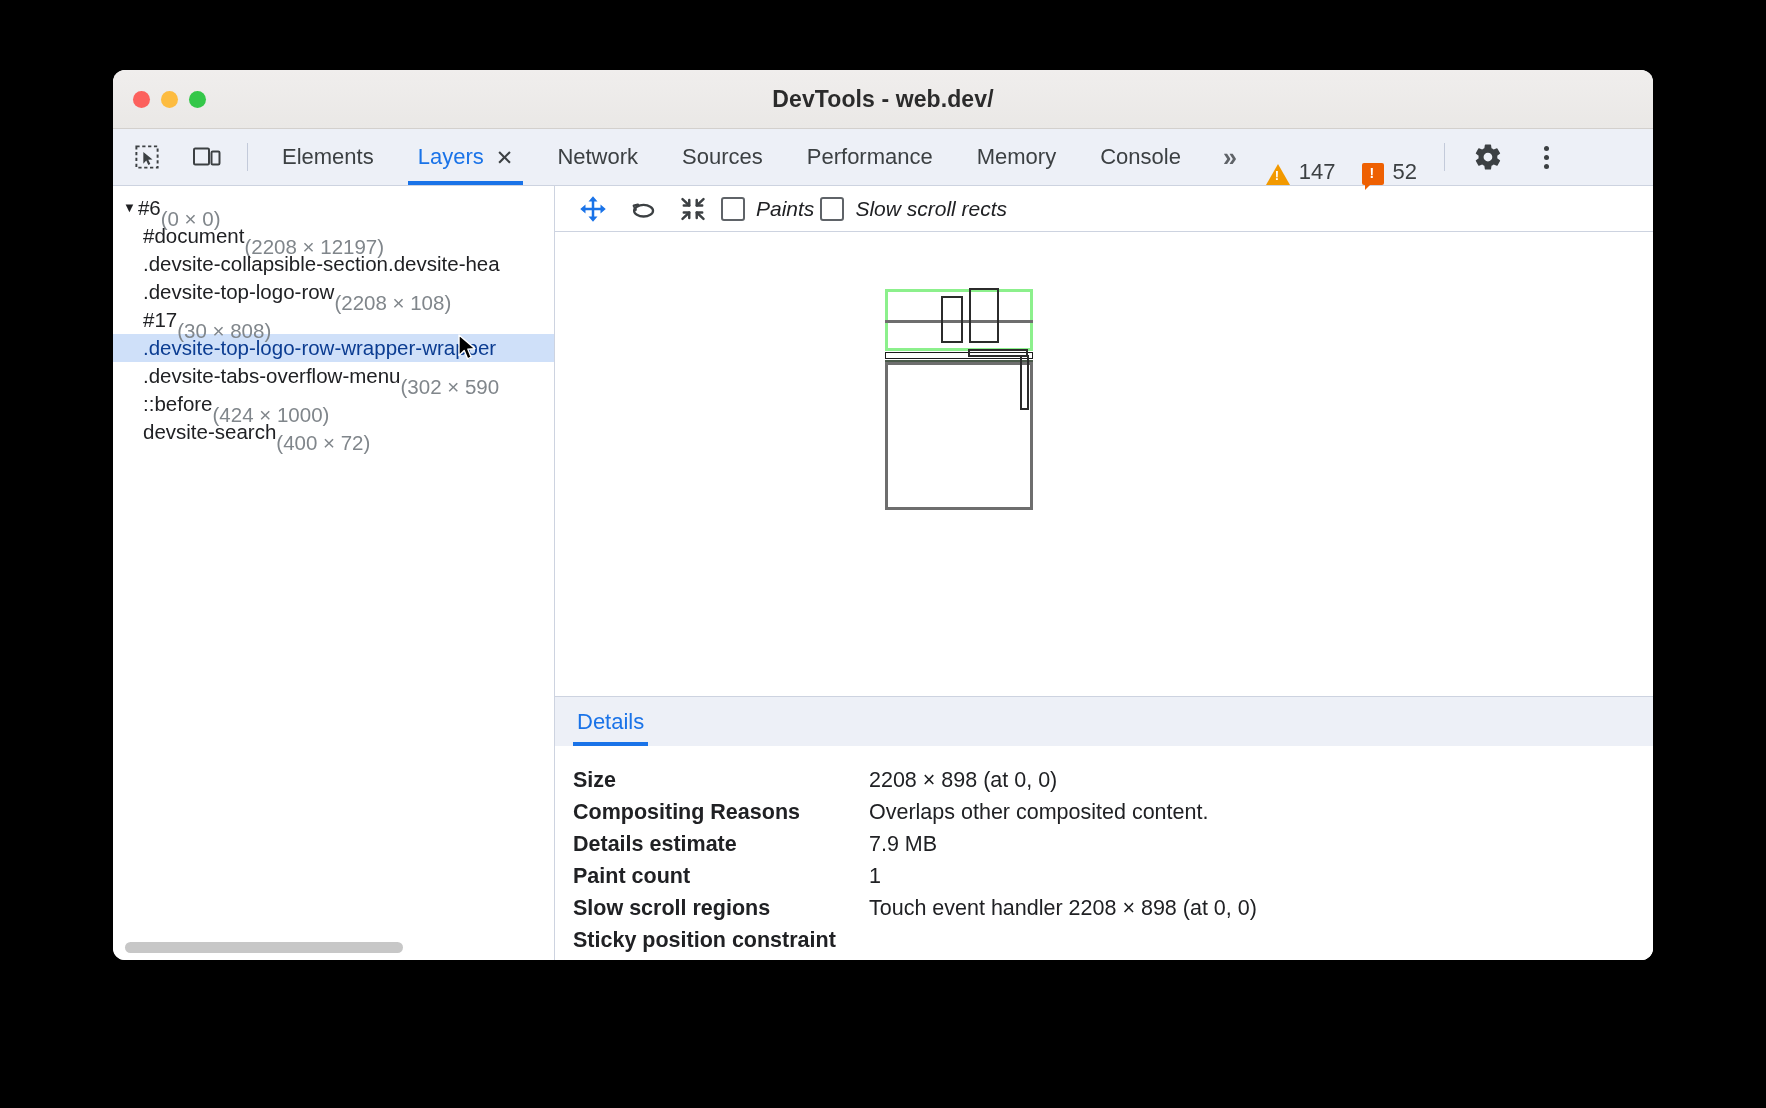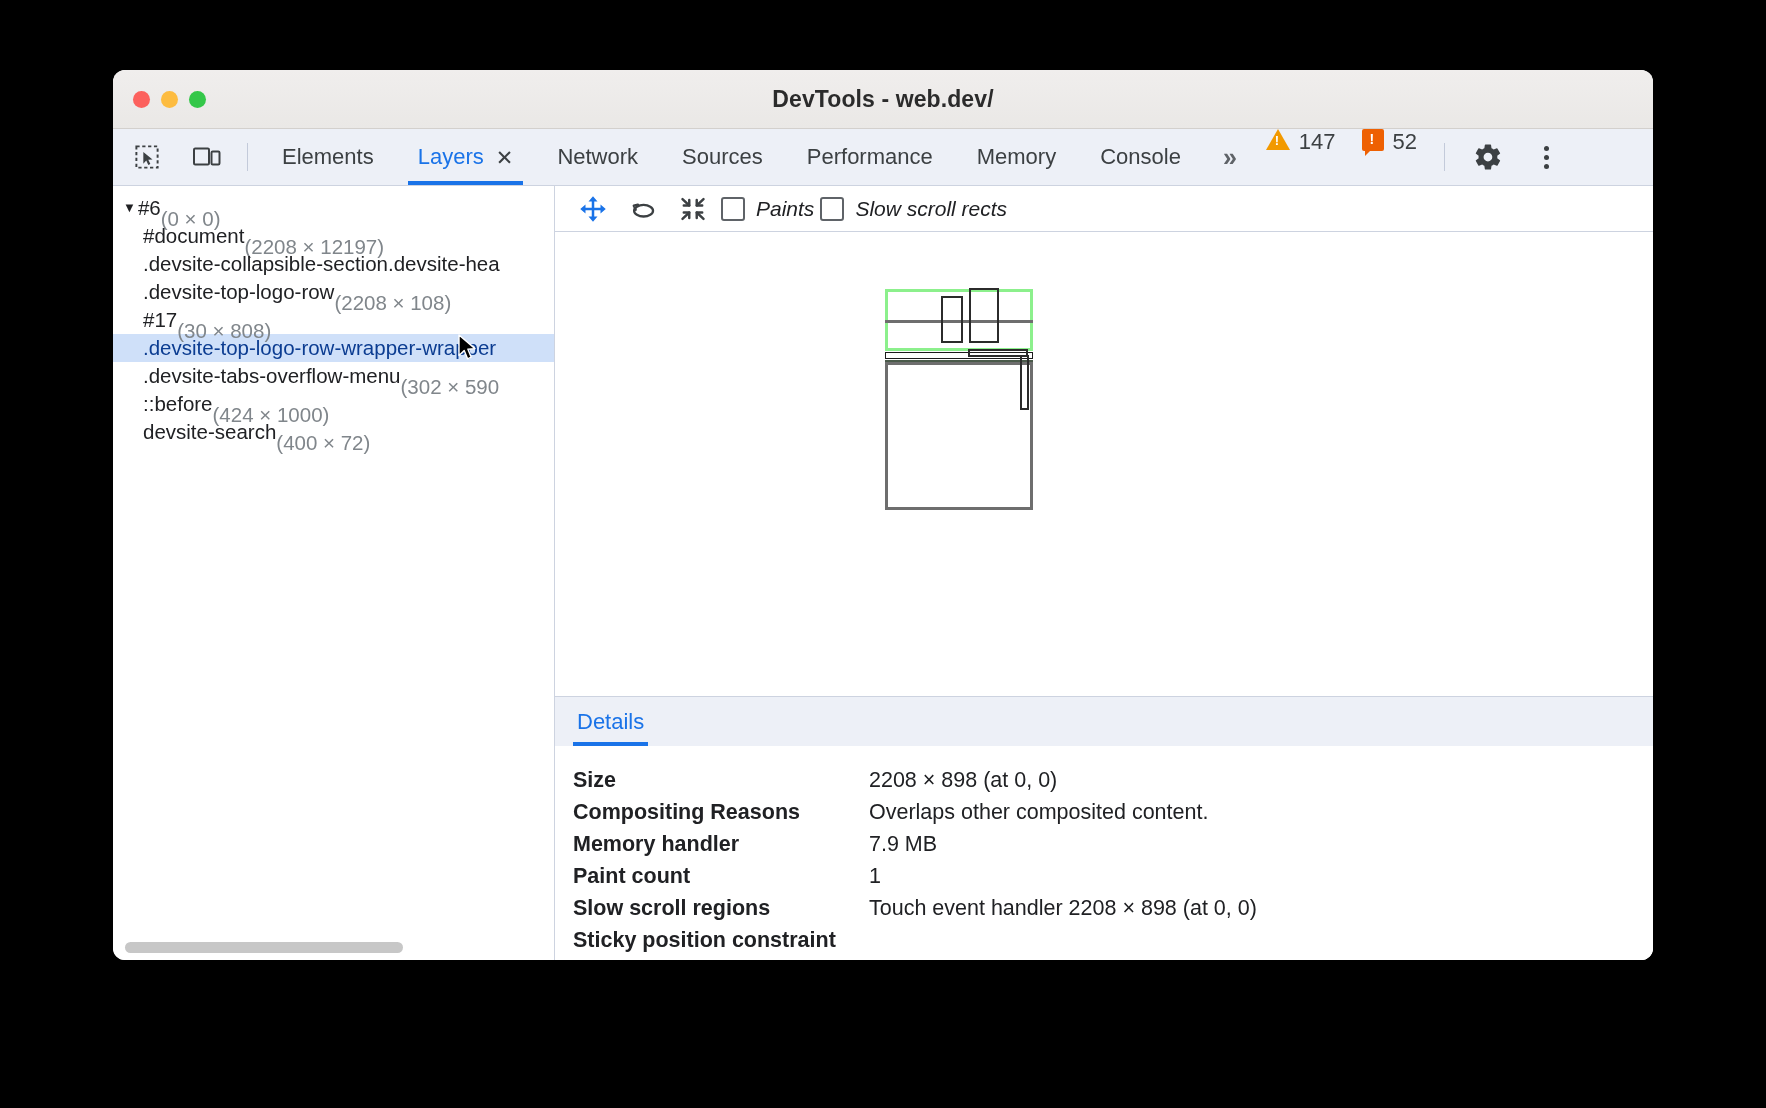--- a/index.html
+++ b/index.html
@@ -113,21 +113,21 @@
     display: flex;
     align-items: center;
     padding: 0 16px;
     color: #5f6368;
     font-size: 25px;
     letter-spacing: -4px;
     font-weight: 600;
   }
   .badge {
     display: flex;
-    align-items: flex-start;
+    align-items: flex-end;
     gap: 9px;
     padding: 0 9px;
     font-size: 22px;
     color: #3c4043;
   }
   .warn-tri {
     width: 0; height: 0;
     border-left: 12px solid transparent;
     border-right: 12px solid transparent;
     border-bottom: 21px solid #f29900;
@@ -567,21 +567,21 @@
       <div id="details-body">
         <div class="detail-row">
           <div class="detail-key">Size</div>
           <div class="detail-val">2208 × 898 (at 0, 0)</div>
         </div>
         <div class="detail-row">
           <div class="detail-key">Compositing Reasons</div>
           <div class="detail-val">Overlaps other composited content.</div>
         </div>
         <div class="detail-row">
-          <div class="detail-key">Memory handler</div>
+          <div class="detail-key">Details estimate</div>
           <div class="detail-val">7.9 MB</div>
         </div>
         <div class="detail-row">
           <div class="detail-key">Paint count</div>
           <div class="detail-val">1</div>
         </div>
         <div class="detail-row">
           <div class="detail-key">Slow scroll regions</div>
           <div class="detail-val">Touch event handler 2208 × 898 (at 0, 0)</div>
         </div>

